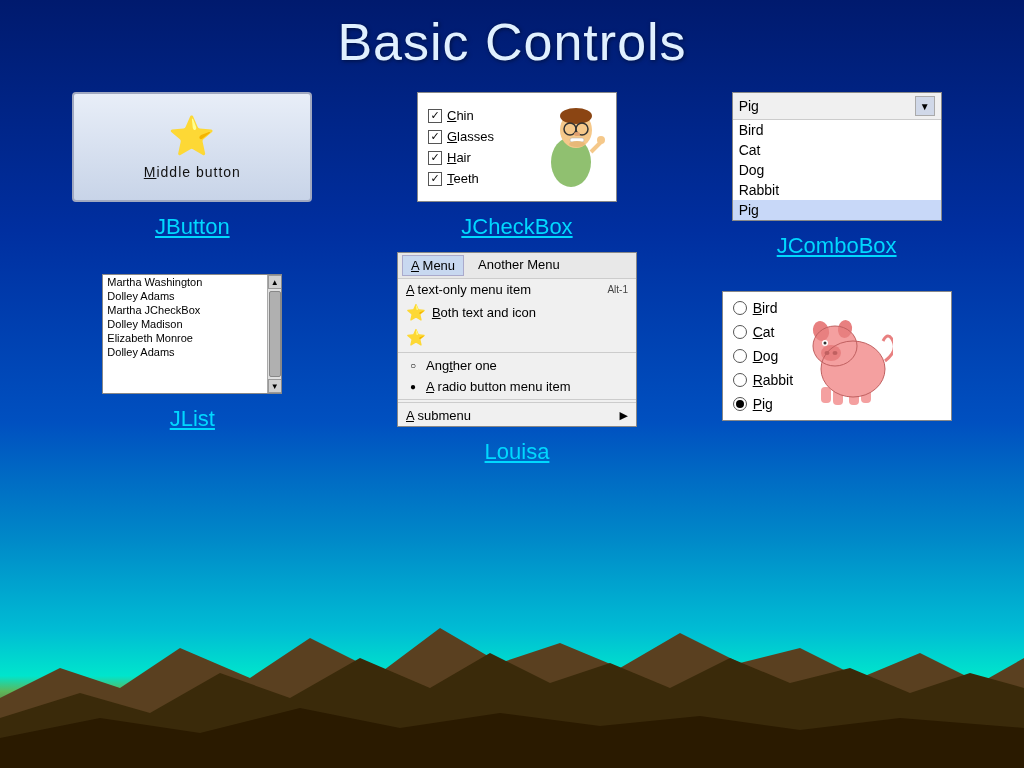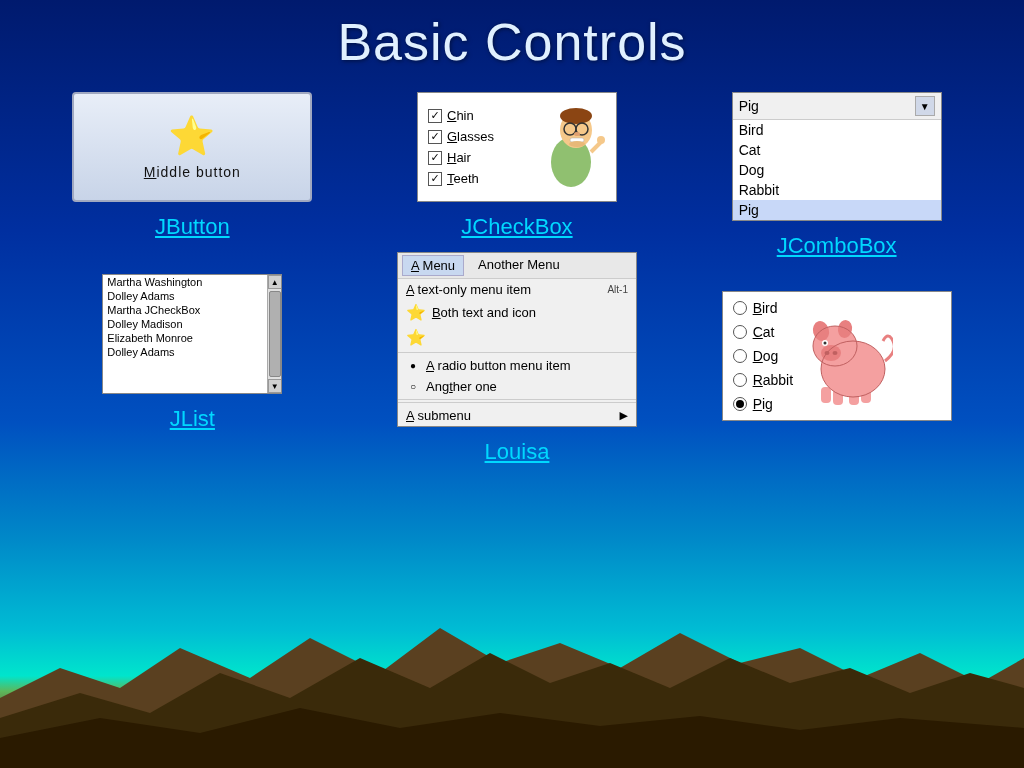--- a/index.html
+++ b/index.html
@@ -486,26 +486,26 @@
       </div>
       <div class="jmenu-item">
         <span class="star-icon">⭐</span>
         <span><span style="text-decoration:underline">B</span>oth text and icon</span>
       </div>
       <div class="jmenu-item">
         <span class="star-icon">⭐</span>
       </div>
       <div class="jmenu-separator"></div>
       <div class="jmenu-item">
+        <div class="jmenu-radio empty"></div>
+        <span>Ang<span style="text-decoration:underline">t</span>her one</span>
+      </div>
+      <div class="jmenu-item">
         <div class="jmenu-radio filled"></div>
         <span><span style="text-decoration:underline">A</span> radio button menu item</span>
-      </div>
-      <div class="jmenu-item">
-        <div class="jmenu-radio empty"></div>
-        <span>Ang<span style="text-decoration:underline">t</span>her one</span>
       </div>
       <div class="jmenu-separator"></div>
       <div class="jmenu-separator"></div>
       <div class="jmenu-item">
         <span><span style="text-decoration:underline">A</span> submenu</span>
         <span class="arrow">▶</span>
       </div>
     </div>
 
     <div class="ctrl-label">Louisa</div>

